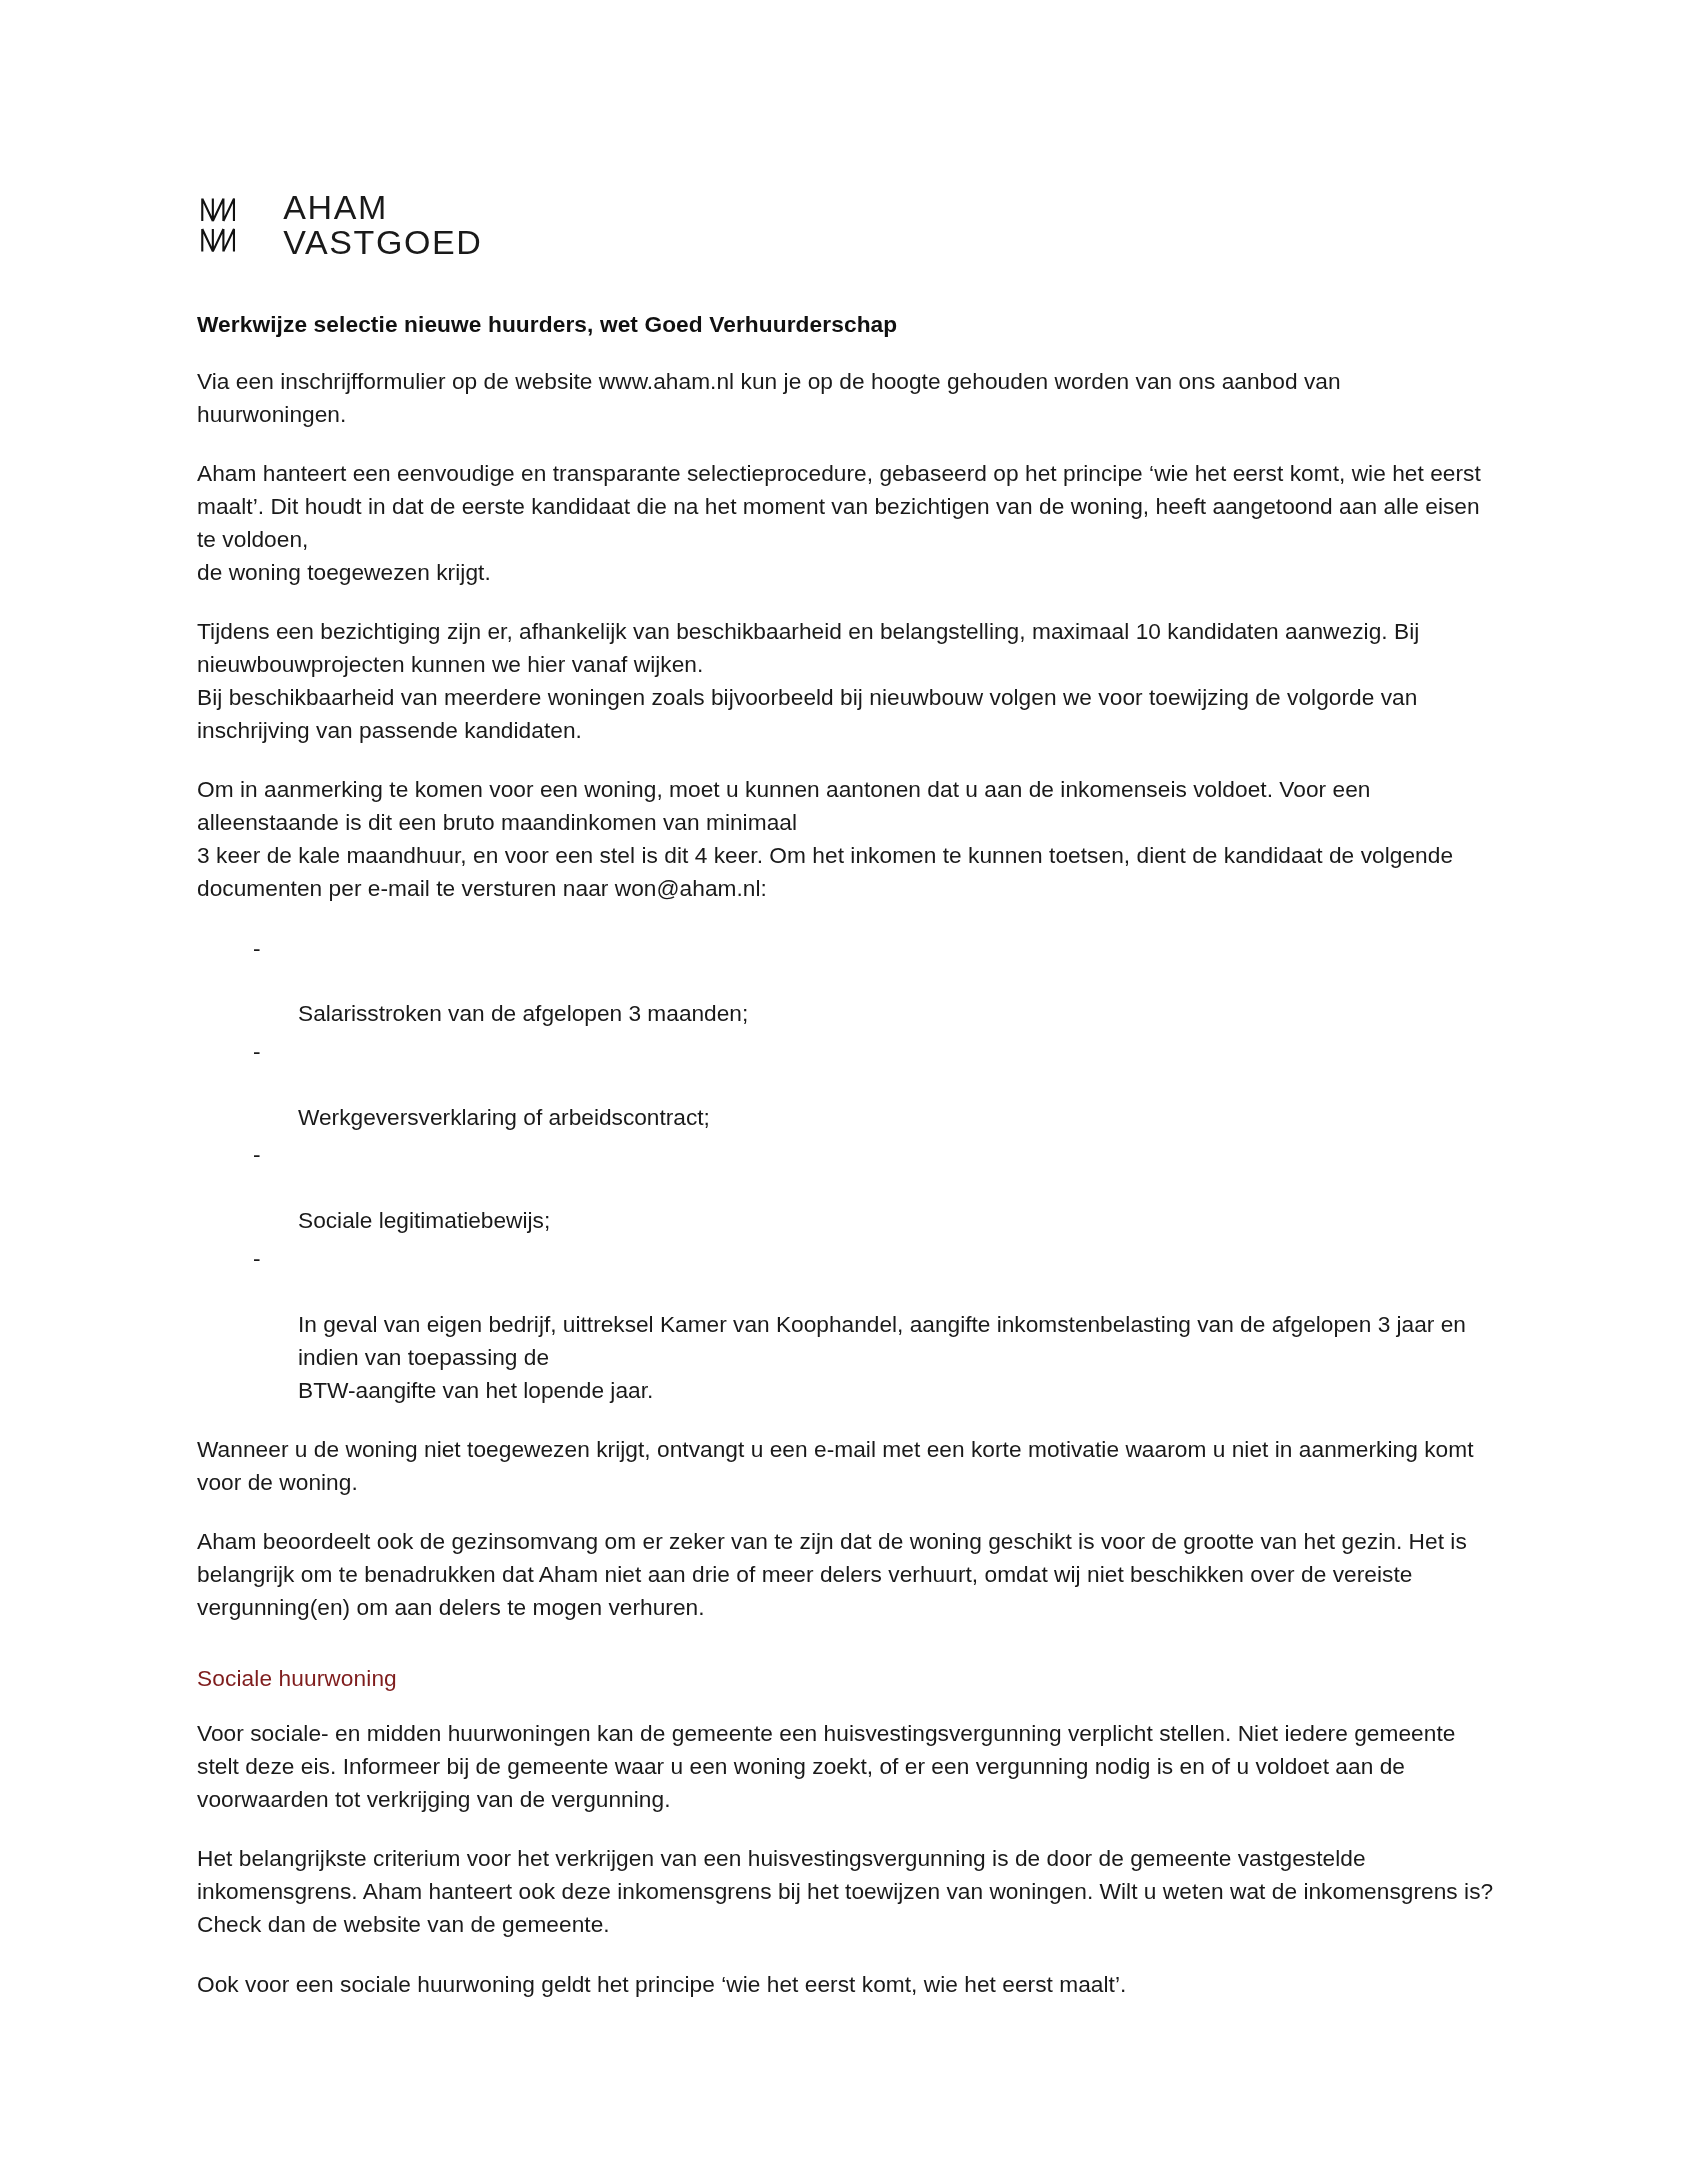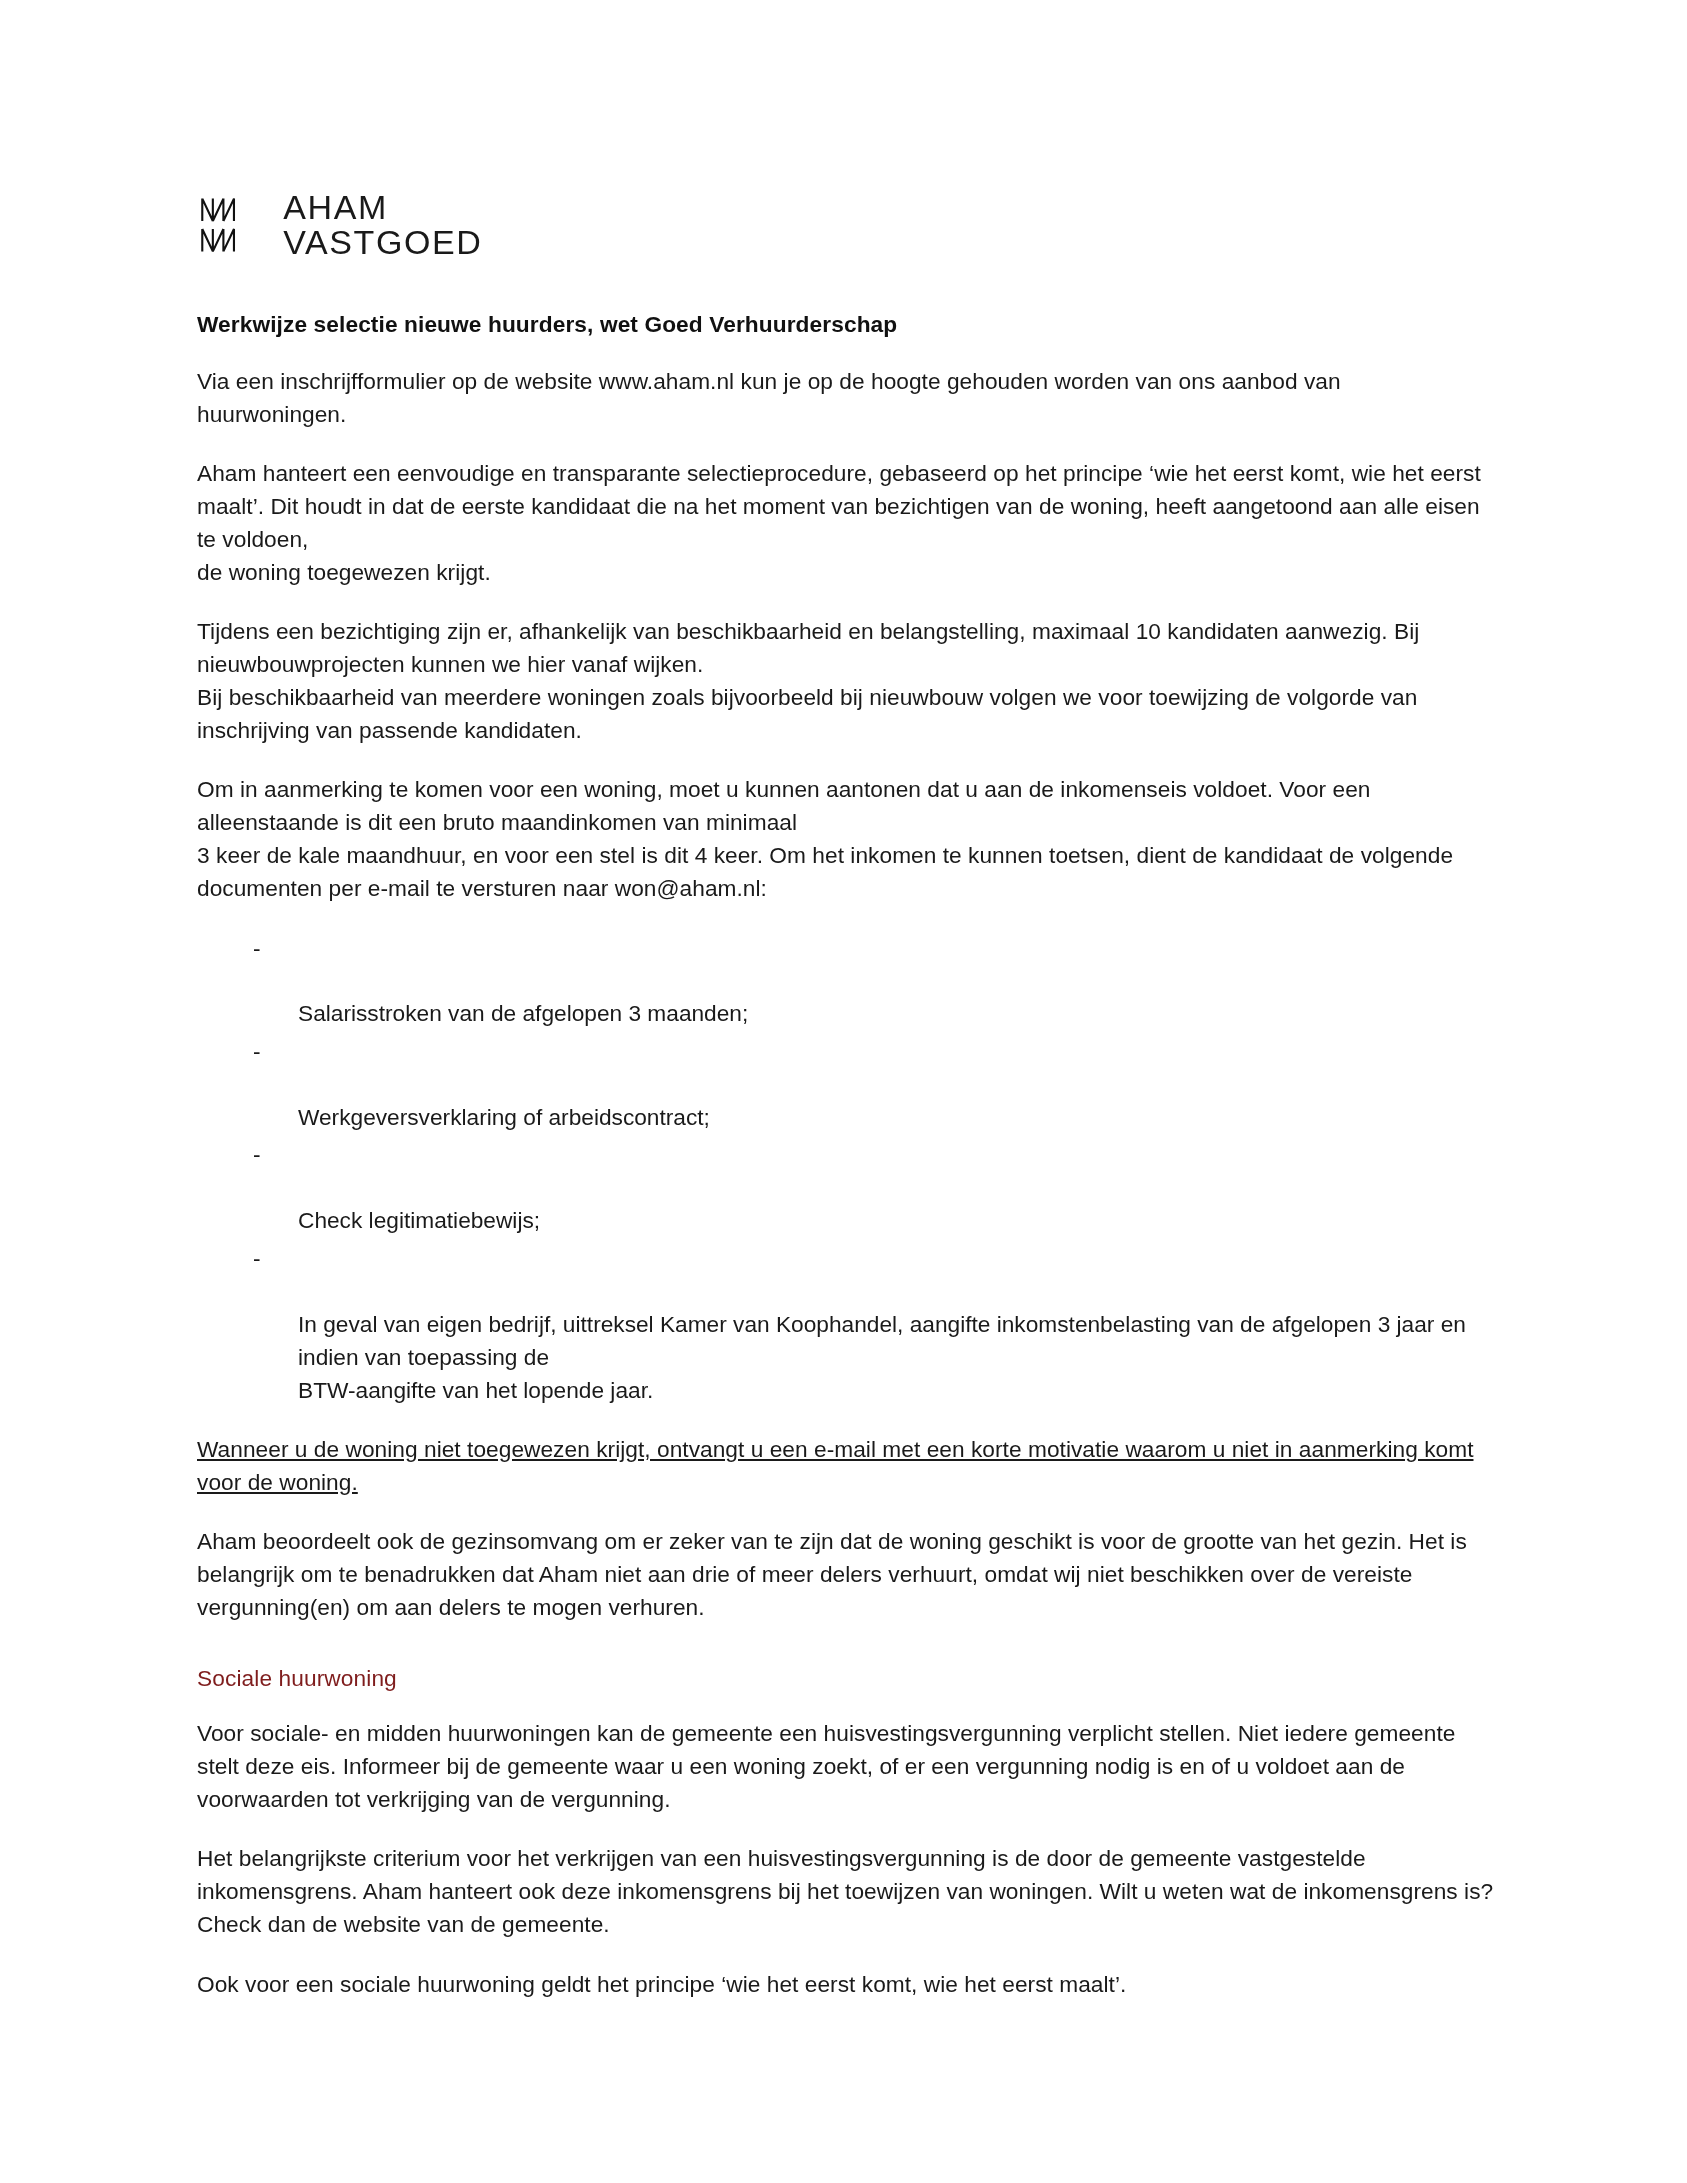--- a/index.html
+++ b/index.html
@@ -154,30 +154,30 @@
       <li style="white-space:pre-line;">
         <span class="dash">-</span>
         <span>Salarisstroken van de afgelopen 3 maanden;</span>
       </li>
       <li style="white-space:pre-line;">
         <span class="dash">-</span>
         <span>Werkgeversverklaring of arbeidscontract;</span>
       </li>
       <li style="white-space:pre-line;">
         <span class="dash">-</span>
-        <span>Check legitimatiebewijs;</span>
+        <span>Sociale legitimatiebewijs;</span>
       </li>
       <li style="white-space:pre-line;">
         <span class="dash">-</span>
         <span>In geval van eigen bedrijf, uittreksel Kamer van Koophandel, aangifte inkomstenbelasting van de afgelopen 3 jaar en indien van toepassing de
 BTW-aangifte van het lopende jaar.</span>
       </li>
     </ul>
 
-    <p class="para" style="white-space:pre-line;text-decoration:underline;">Wanneer u de woning niet toegewezen krijgt, ontvangt u een e-mail met een korte motivatie waarom u niet in aanmerking komt voor de woning.</p>
+    <p class="para" style="white-space:pre-line;">Wanneer u de woning niet toegewezen krijgt, ontvangt u een e-mail met een korte motivatie waarom u niet in aanmerking komt voor de woning.</p>
     <p class="para" style="white-space:pre-line;">Aham beoordeelt ook de gezinsomvang om er zeker van te zijn dat de woning geschikt is voor de grootte van het gezin. Het is belangrijk om te benadrukken dat Aham niet aan drie of meer delers verhuurt, omdat wij niet beschikken over de vereiste vergunning(en) om aan delers te mogen verhuren.</p>
 
     <h2 class="subheading">Sociale huurwoning</h2>
 
     <p class="para" style="white-space:pre-line;">Voor sociale- en midden huurwoningen kan de gemeente een huisvestingsvergunning verplicht stellen. Niet iedere gemeente stelt deze eis. Informeer bij de gemeente waar u een woning zoekt, of er een vergunning nodig is en of u voldoet aan de voorwaarden tot verkrijging van de vergunning.</p>
     <p class="para" style="white-space:pre-line;">Het belangrijkste criterium voor het verkrijgen van een huisvestingsvergunning is de door de gemeente vastgestelde inkomensgrens. Aham hanteert ook deze inkomensgrens bij het toewijzen van woningen. Wilt u weten wat de inkomensgrens is? Check dan de website van de gemeente.</p>
     <p class="para" style="white-space:pre-line;">Ook voor een sociale huurwoning geldt het principe ‘wie het eerst komt, wie het eerst maalt’.</p>
 
   </div>
 

